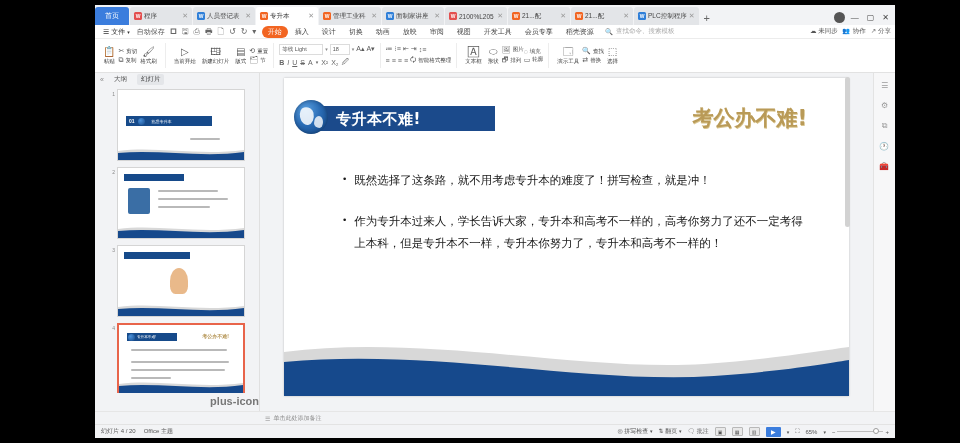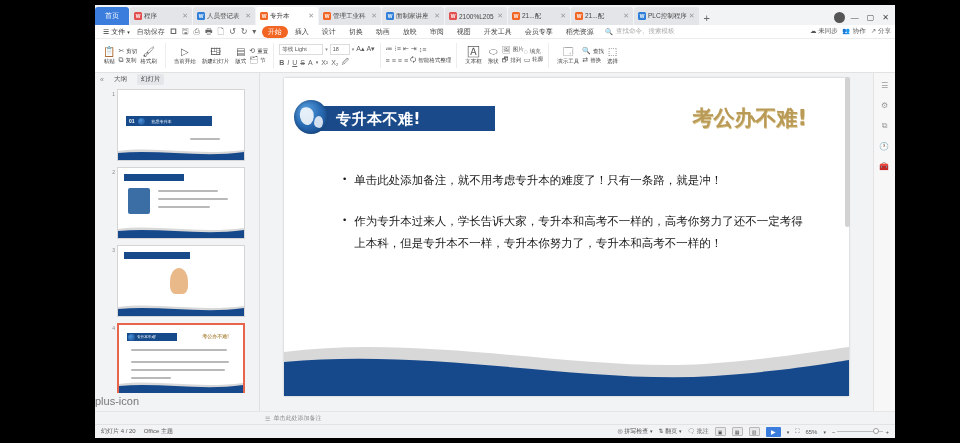--- a/index.html
+++ b/index.html
@@ -132,21 +132,21 @@
     position: absolute; height: 8px; background: #164a8a; display: flex;
     align-items: center; color: #fff; font-size: 4px; padding-left: 1px; gap: 1px;
   }
   .tn-globe {
     width: 7px; height: 7px; border-radius: 50%;
     background: radial-gradient(circle at 35% 35%, #4a90d9, #164a8a);
     flex: 0 0 7px;
   }
   .tn-line { position: absolute; background: #b9b9b9; height: 1.5px; border-radius: 1px; }
   .tn-gold { position: absolute; font-size: 5px; color: #b49352; font-weight: bold; }
-  .addslide { font-size: 11px; color: #777; padding: 2px 0 4px; text-align: left; }
+  .addslide { font-size: 11px; color: #777; padding: 2px 0 4px; text-align: right; font-weight: bold; }
 
   
   .editorpane { flex: 1; display: flex; flex-direction: column; min-width: 0;
                 background: #f2f3f5; position: relative; }
   .canvaswrap { flex: 1; display: flex; align-items: flex-start; justify-content: center;
                 padding: 5px 0 0 0; min-height: 0; position: relative; }
   .slide {
     width: 565px; height: 318px; background: #fff; position: relative;
     box-shadow: 0 0 2px rgba(0,0,0,.22); overflow: hidden;
   }
@@ -574,21 +574,21 @@
         <div class="slide">
 
           <div class="sl-banner"></div>
           <div class="sl-globe"></div>
           <div class="sl-bannertext">专升本不难!</div>
           <div class="sl-gold">考公办不难!</div>
 
           <div class="sl-body" id="bullets-host">
               <div class="sl-li">
                 <span class="dot">•</span>
-                <span>单击此处添加备注，就不用考虑专升本的难度了！只有一条路，就是冲！</span>
+                <span>既然选择了这条路，就不用考虑专升本的难度了！拼写检查，就是冲！</span>
               </div>
               <div class="sl-li">
                 <span class="dot">•</span>
                 <span>作为专升本过来人，学长告诉大家，专升本和高考不一样的，高考你努力了还不一定考得上本科，但是专升本不一样，专升本你努力了，专升本和高考不一样的！</span>
               </div>
             </div>
 
           <svg class="sl-waves" viewBox="0 0 565 58" preserveAspectRatio="none">
             <path d="M0,14 C140,-4 300,34 420,26 C490,21 535,13 565,9 L565,58 L0,58 Z" fill="#d8d8d8"></path>
             <path d="M0,24 C150,10 300,46 430,38 C500,33 540,26 565,22 L565,58 L0,58 Z" fill="#16498c"></path>

